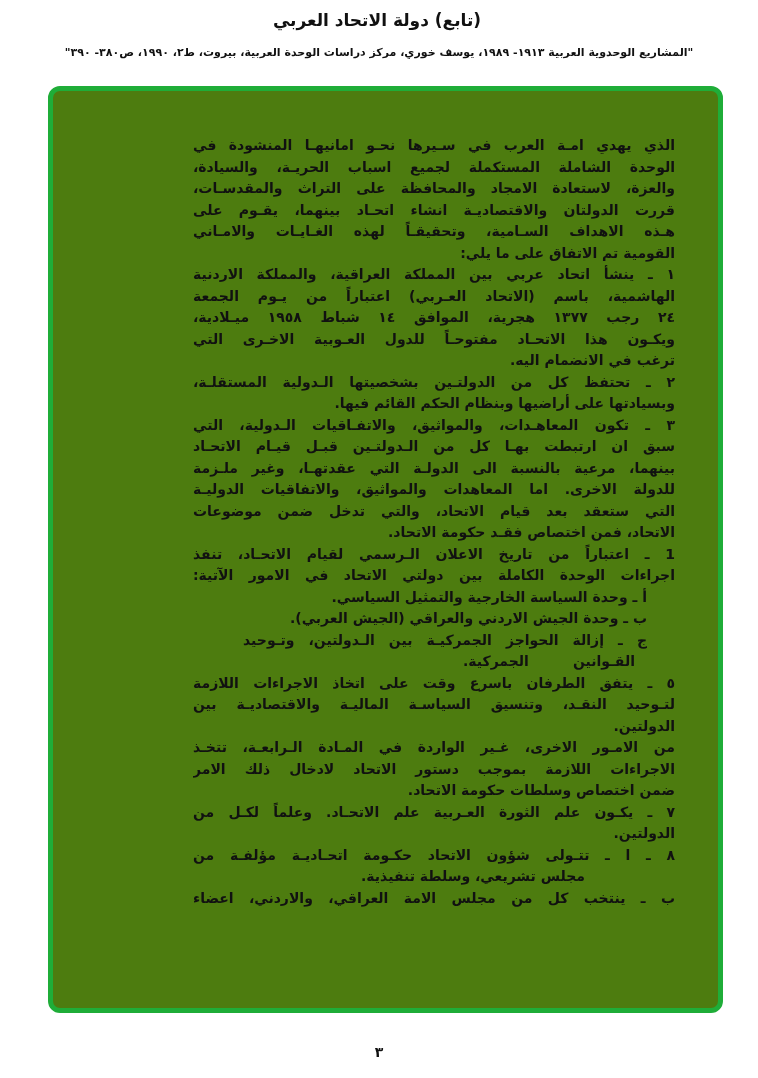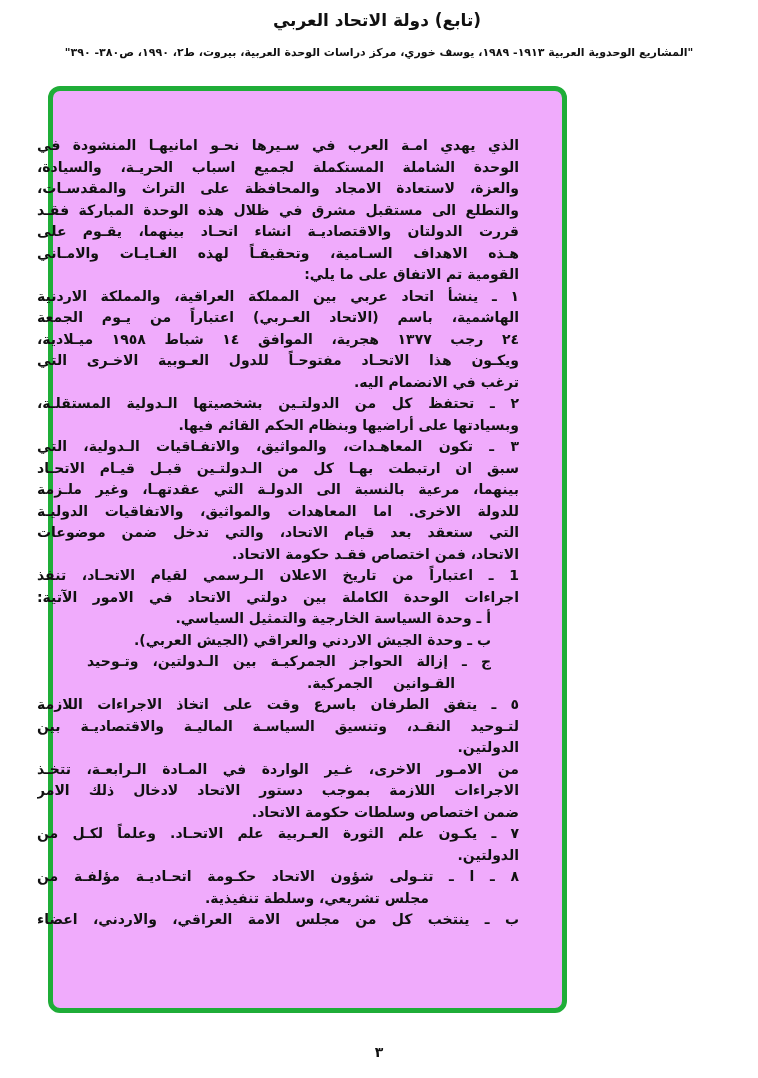--- a/index.html
+++ b/index.html
@@ -19,25 +19,25 @@
     letter-spacing:0;
   }
   .doc-source{
     position:absolute;top:46px;left:0;right:0;
     text-align:center;
     font-size:11px;font-weight:bold;
   }
   .green-box{
     position:absolute;
     left:48px;top:86px;
-    width:519px;height:927px;
+    width:675px;height:927px;
     border:5px solid #1fad38;
     border-radius:12px;
     box-sizing:border-box;
-    background:#f0abfc;
+    background:#4d7c0f;
   }
   .text-body{
     position:absolute;
     top:44px;right:43px;
     width:482px;
     font-size:14px;font-weight:bold;
     direction:rtl;
   }
   .line{
     height:21.5px;line-height:21.5px;
@@ -50,21 +50,21 @@
     text-align-last:justify;
     white-space:normal;
   }
   .line.r{ text-align:right; }
   .line.sub{ margin-right:28px; }
   .line.subj{
     margin-right:28px;margin-left:50px;
     text-align:justify;text-align-last:justify;white-space:normal;
   }
   .line.sub2{
-    margin-right:64px;margin-left:270px;
+    margin-right:40px;margin-left:270px;
     text-align:justify;text-align-last:justify;white-space:normal;
   }
   .line.c8{ margin-right:90px; }
   .page-number{
     position:absolute;bottom:18px;left:0;right:0;
     text-align:center;
     font-size:14px;font-weight:bold;
   }
 </style>
 </head>
@@ -74,21 +74,20 @@
 
   <div class="doc-title">(تابع) دولة الاتحاد العربي</div>
 
   <div class="doc-source">"المشاريع الوحدوية العربية ١٩١٣- ١٩٨٩، يوسف خوري، مركز دراسات الوحدة العربية، بيروت، ط٢، ١٩٩٠، ص٣٨٠- ٣٩٠"</div>
 
   <div class="green-box" style="border-color: rgb(31, 173, 56);">
     <div class="text-body">
         <div class="line j">الذي يهدي امـة العرب في سـيرها نحـو امانيهـا المنشودة في</div>
         <div class="line j">الوحدة الشاملة المستكملة لجميع اسباب الحريـة، والسيادة،</div>
         <div class="line j">والعزة، لاستعادة الامجاد والمحافظة على التراث والمقدسـات،</div>
-        <div class="line j">والتطلع الى مستقبل مشرق في ظلال هذه الوحدة المباركة فقـد</div>
         <div class="line j">قررت الدولتان والاقتصاديـة انشاء اتحـاد بينهما، يقـوم على</div>
         <div class="line j">هـذه الاهداف السـامية، وتحقيقـاً لهذه الغـايـات والامـاني</div>
         <div class="line r">القومية تم الاتفاق على ما يلي:</div>
         <div class="line j">١ ـ ينشأ اتحاد عربي بين المملكة العراقية، والمملكة الاردنية</div>
         <div class="line j">الهاشمية، باسم (الاتحاد العـربي) اعتباراً من يـوم الجمعة</div>
         <div class="line j">٢٤ رجب ١٣٧٧ هجرية، الموافق ١٤ شباط ١٩٥٨ ميـلادية،</div>
         <div class="line j">ويكـون هذا الاتحـاد مفتوحـاً للدول العـوبية الاخـرى التي</div>
         <div class="line r">ترغب في الانضمام اليه.</div>
         <div class="line j">٢ ـ تحتفظ كل من الدولتـين بشخصيتها الـدولية المستقلـة،</div>
         <div class="line r">وبسيادتها على أراضيها وبنظام الحكم القائم فيها.</div>

